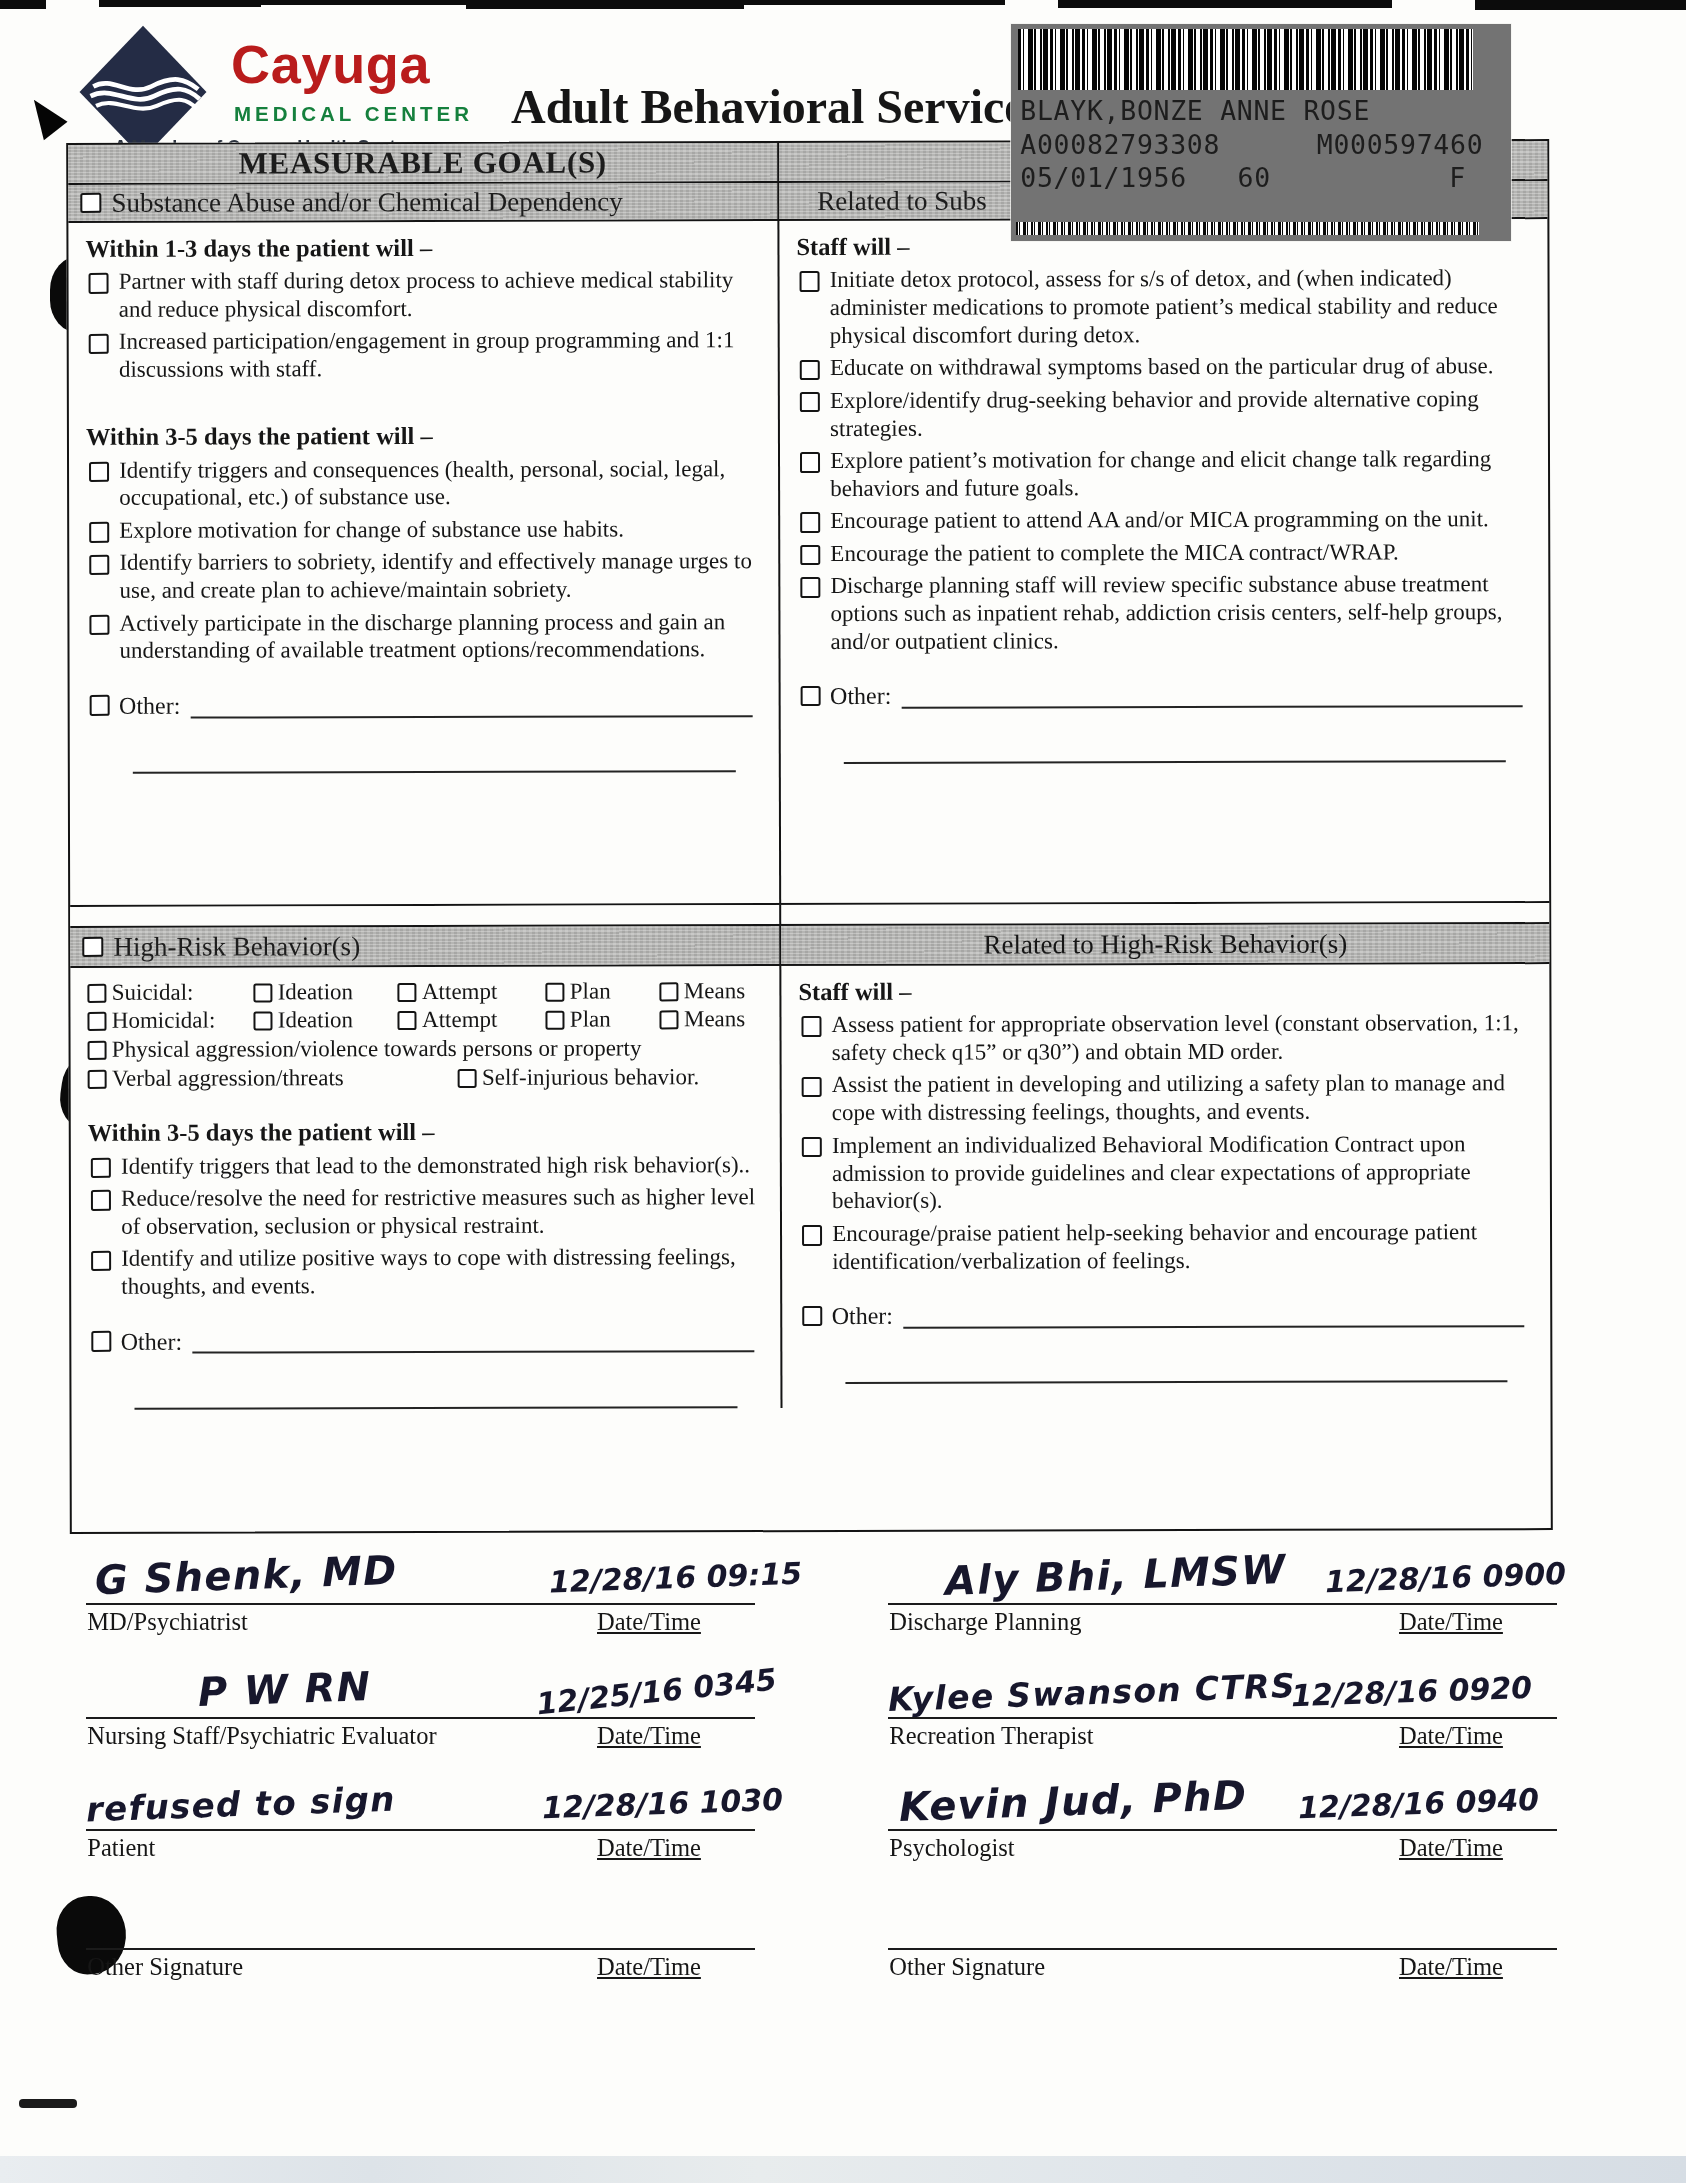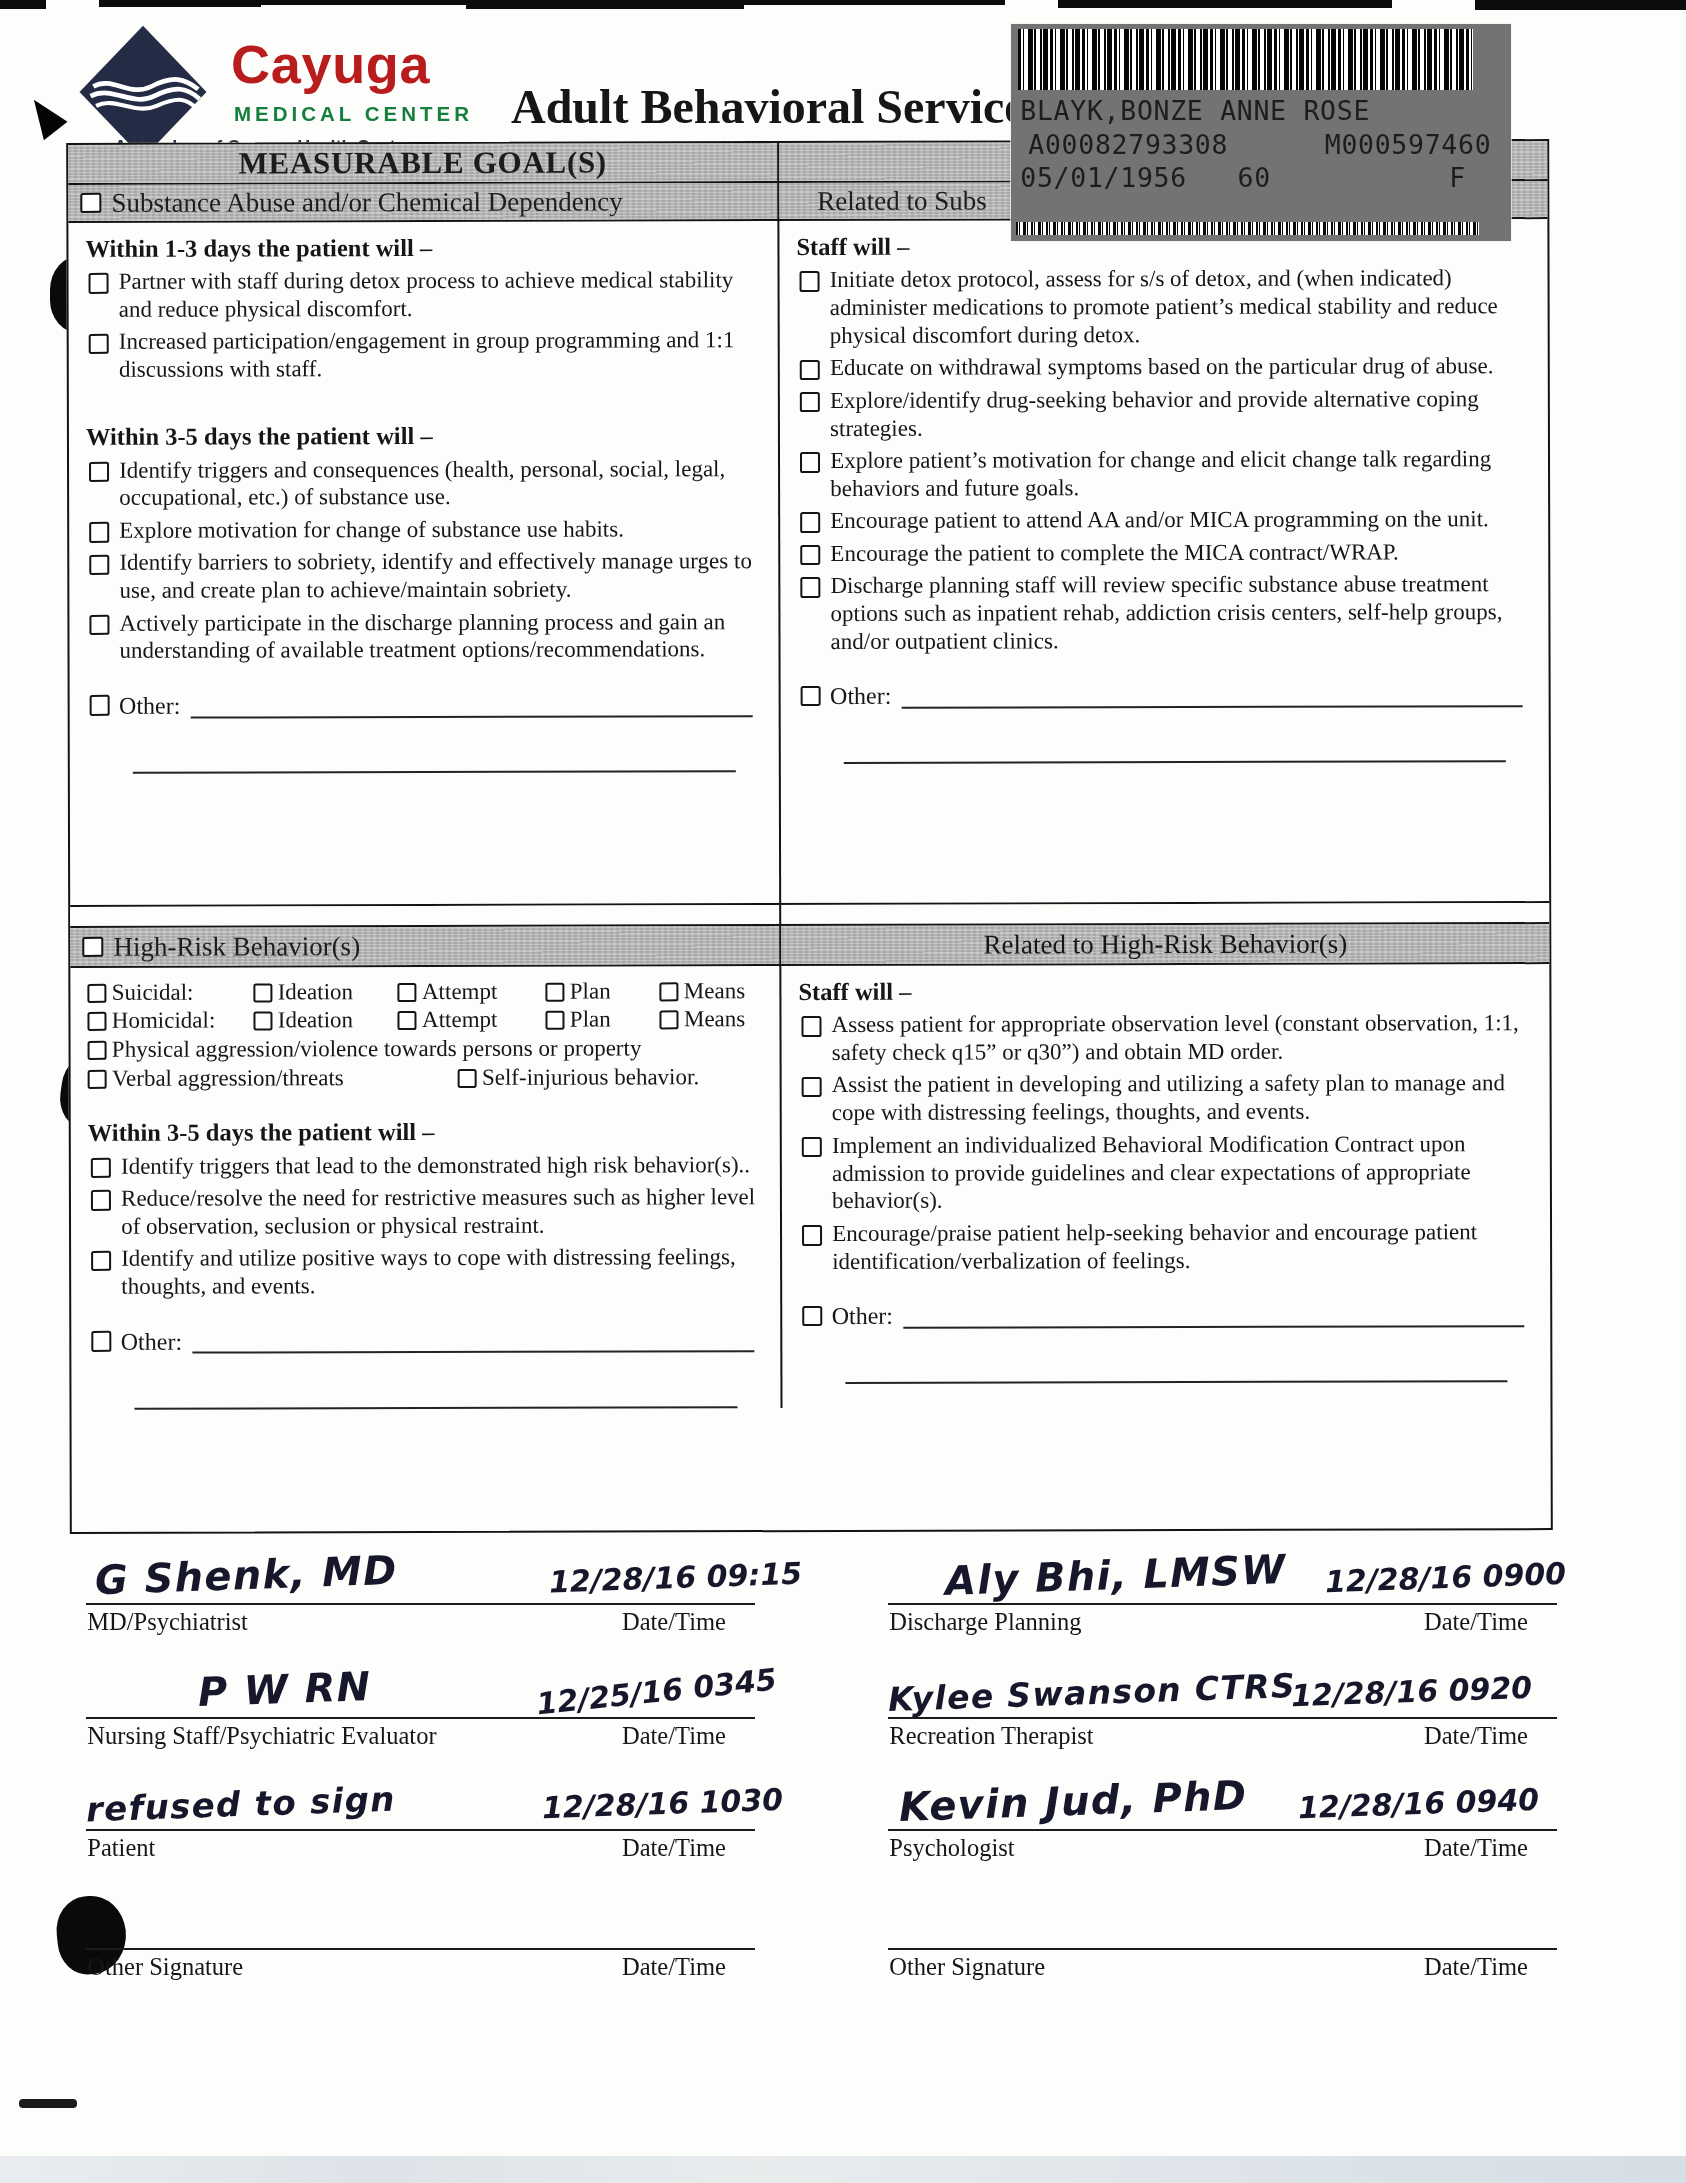--- a/index.html
+++ b/index.html
@@ -33,21 +33,21 @@
   .bc1{position:absolute;left:6.6px;top:5.3px;width:455px;height:61px;
       background:repeating-linear-gradient(90deg,#050505 0 2.6px,#fff 2.6px 4.6px,#050505 4.6px 6px,#fff 6px 10px,
       #050505 10px 14.6px,#fff 14.6px 16.5px,#050505 16.5px 18px,#fff 18px 22px,#050505 22px 24px,#fff 24px 25px,
       #050505 25px 30px,#fff 30px 32px);}
   .bc2{position:absolute;left:5.3px;top:198px;width:463px;height:12.6px;
       background:repeating-linear-gradient(90deg,#0a0a0a 0 2px,#fff 2px 3.3px,#0a0a0a 3.3px 4px,#fff 4px 6.6px,
       #0a0a0a 6.6px 10px,#fff 10px 11.2px,#0a0a0a 11.2px 12px,#fff 12px 15px);}
   .srow{position:absolute;left:9.3px;font-family:"DejaVu Sans Mono",monospace;font-size:26.5px;
       color:#1d1d1d;white-space:nowrap;letter-spacing:0.7px;}
   .srow.n{top:71px;}
-  .srow.i{top:105px;width:463px;display:flex;justify-content:space-between;margin-left:8px;}
+  .srow.i{top:105px;width:463px;display:flex;justify-content:space-between;}
   .srow.d{top:138px;width:463px;}
   .srow.c{top:171px;}
   .sex-f{position:absolute;left:429px;top:0;}
   .age{margin-left:34px;}
   .unit{margin-left:37px;}
   .room{margin-left:37px;}
 
   
   .form-table{position:absolute;left:68px;top:141px;width:1483px;height:1391px;
       border:2.6px solid #141414;box-sizing:border-box;transform:rotate(-0.15deg);background:#fdfdfb;}
@@ -96,21 +96,21 @@
 
   
   .sig-area{position:absolute;left:86px;top:1516px;width:1482px;}
   .sig-col{position:absolute;top:0;width:669px;}
   .sig-col.L{left:0;}
   .sig-col.R{left:802px;}
   .sigrow{position:relative;}
   .sigrow .rule{position:absolute;left:0;right:0;bottom:34px;border-bottom:2.6px solid #1b1b1b;}
   .labels{position:absolute;left:0;right:0;bottom:0;height:32px;}
   .role{position:absolute;left:1.3px;top:1.3px;font-size:24.5px;}
-  .dt{position:absolute;left:536px;top:1.3px;font-size:24.5px;}
+  .dt{position:absolute;left:511px;top:1.3px;font-size:24.5px;text-decoration:underline;}
   .hw{position:absolute;font-family:"DejaVu Sans",sans-serif;font-style:italic;color:#17172c;white-space:nowrap;}
   .hw.sig{font-size:40px;font-weight:bold;letter-spacing:1.3px;transform:rotate(-2deg);bottom:41px;}
   .hw.hdate{font-size:30px;font-weight:bold;transform:rotate(-2deg);bottom:44px;}
   .r1{height:123px;}
   .r2{height:114px;}
   .r3{height:112px;}
   .r4{height:119px;}
 
   .footer-note{position:absolute;left:0;top:1984px;width:1687px;text-align:center;font-size:26px;color:#1d1d1d;}
 </style>

